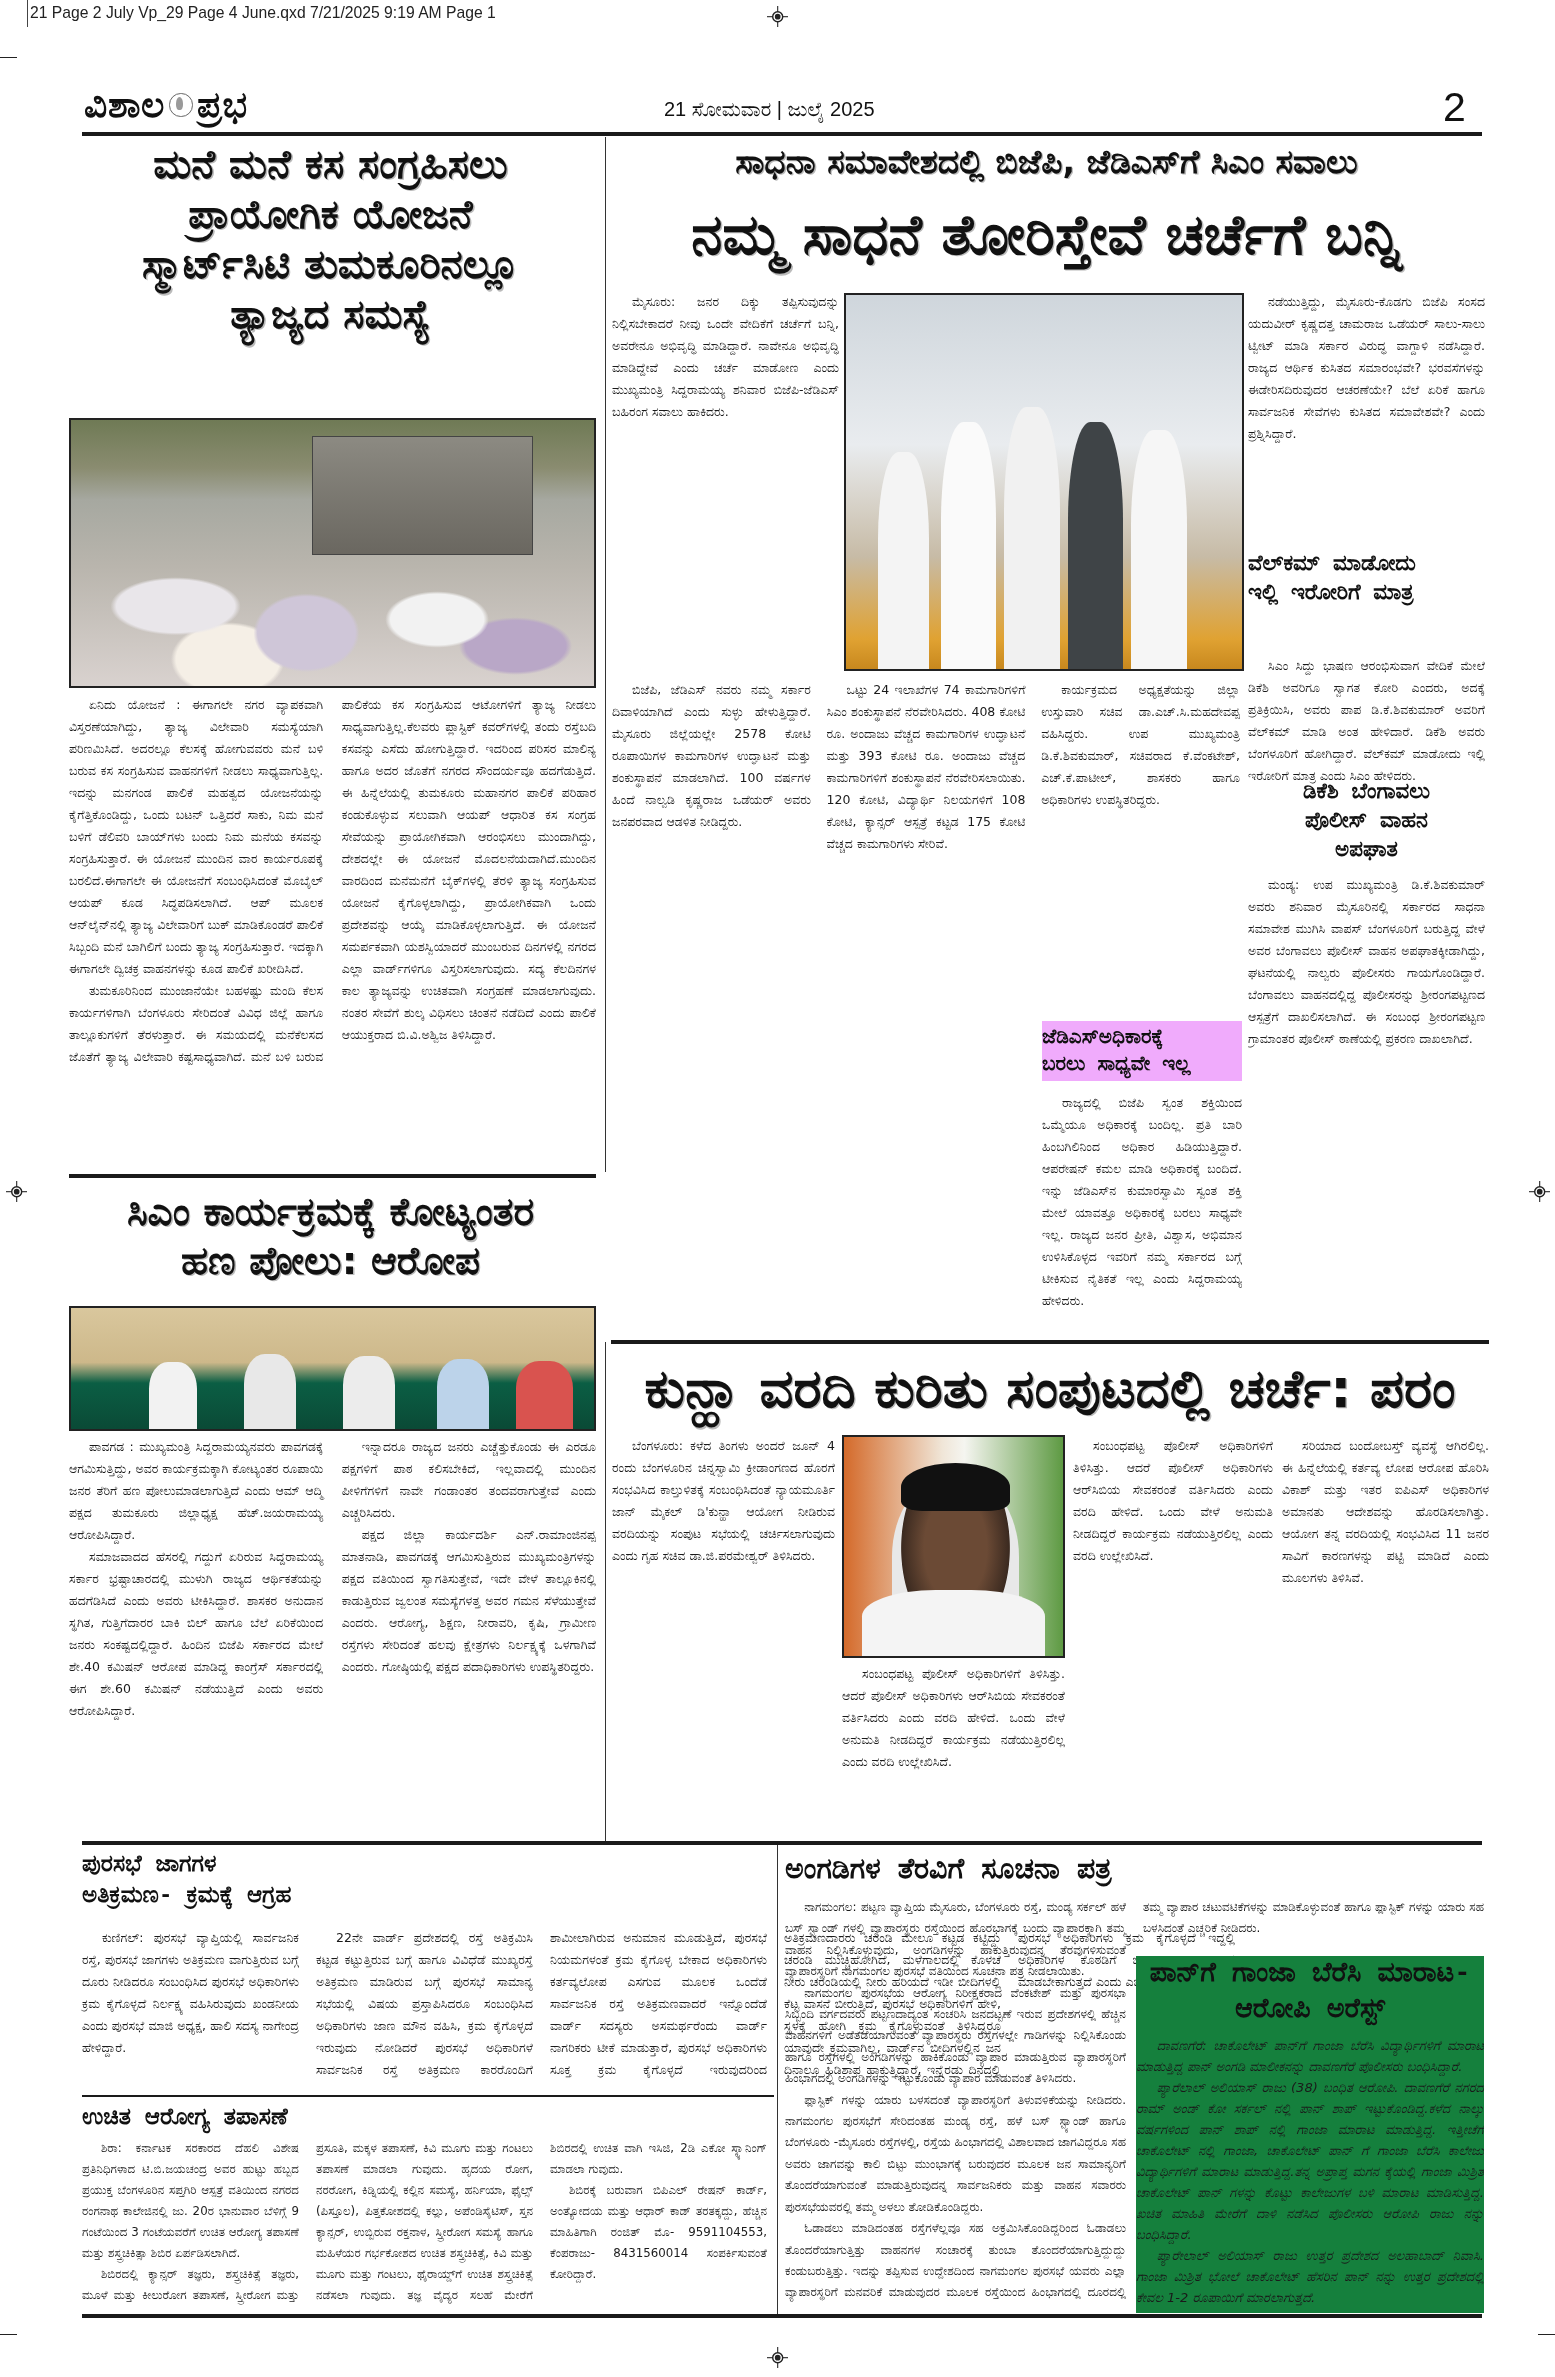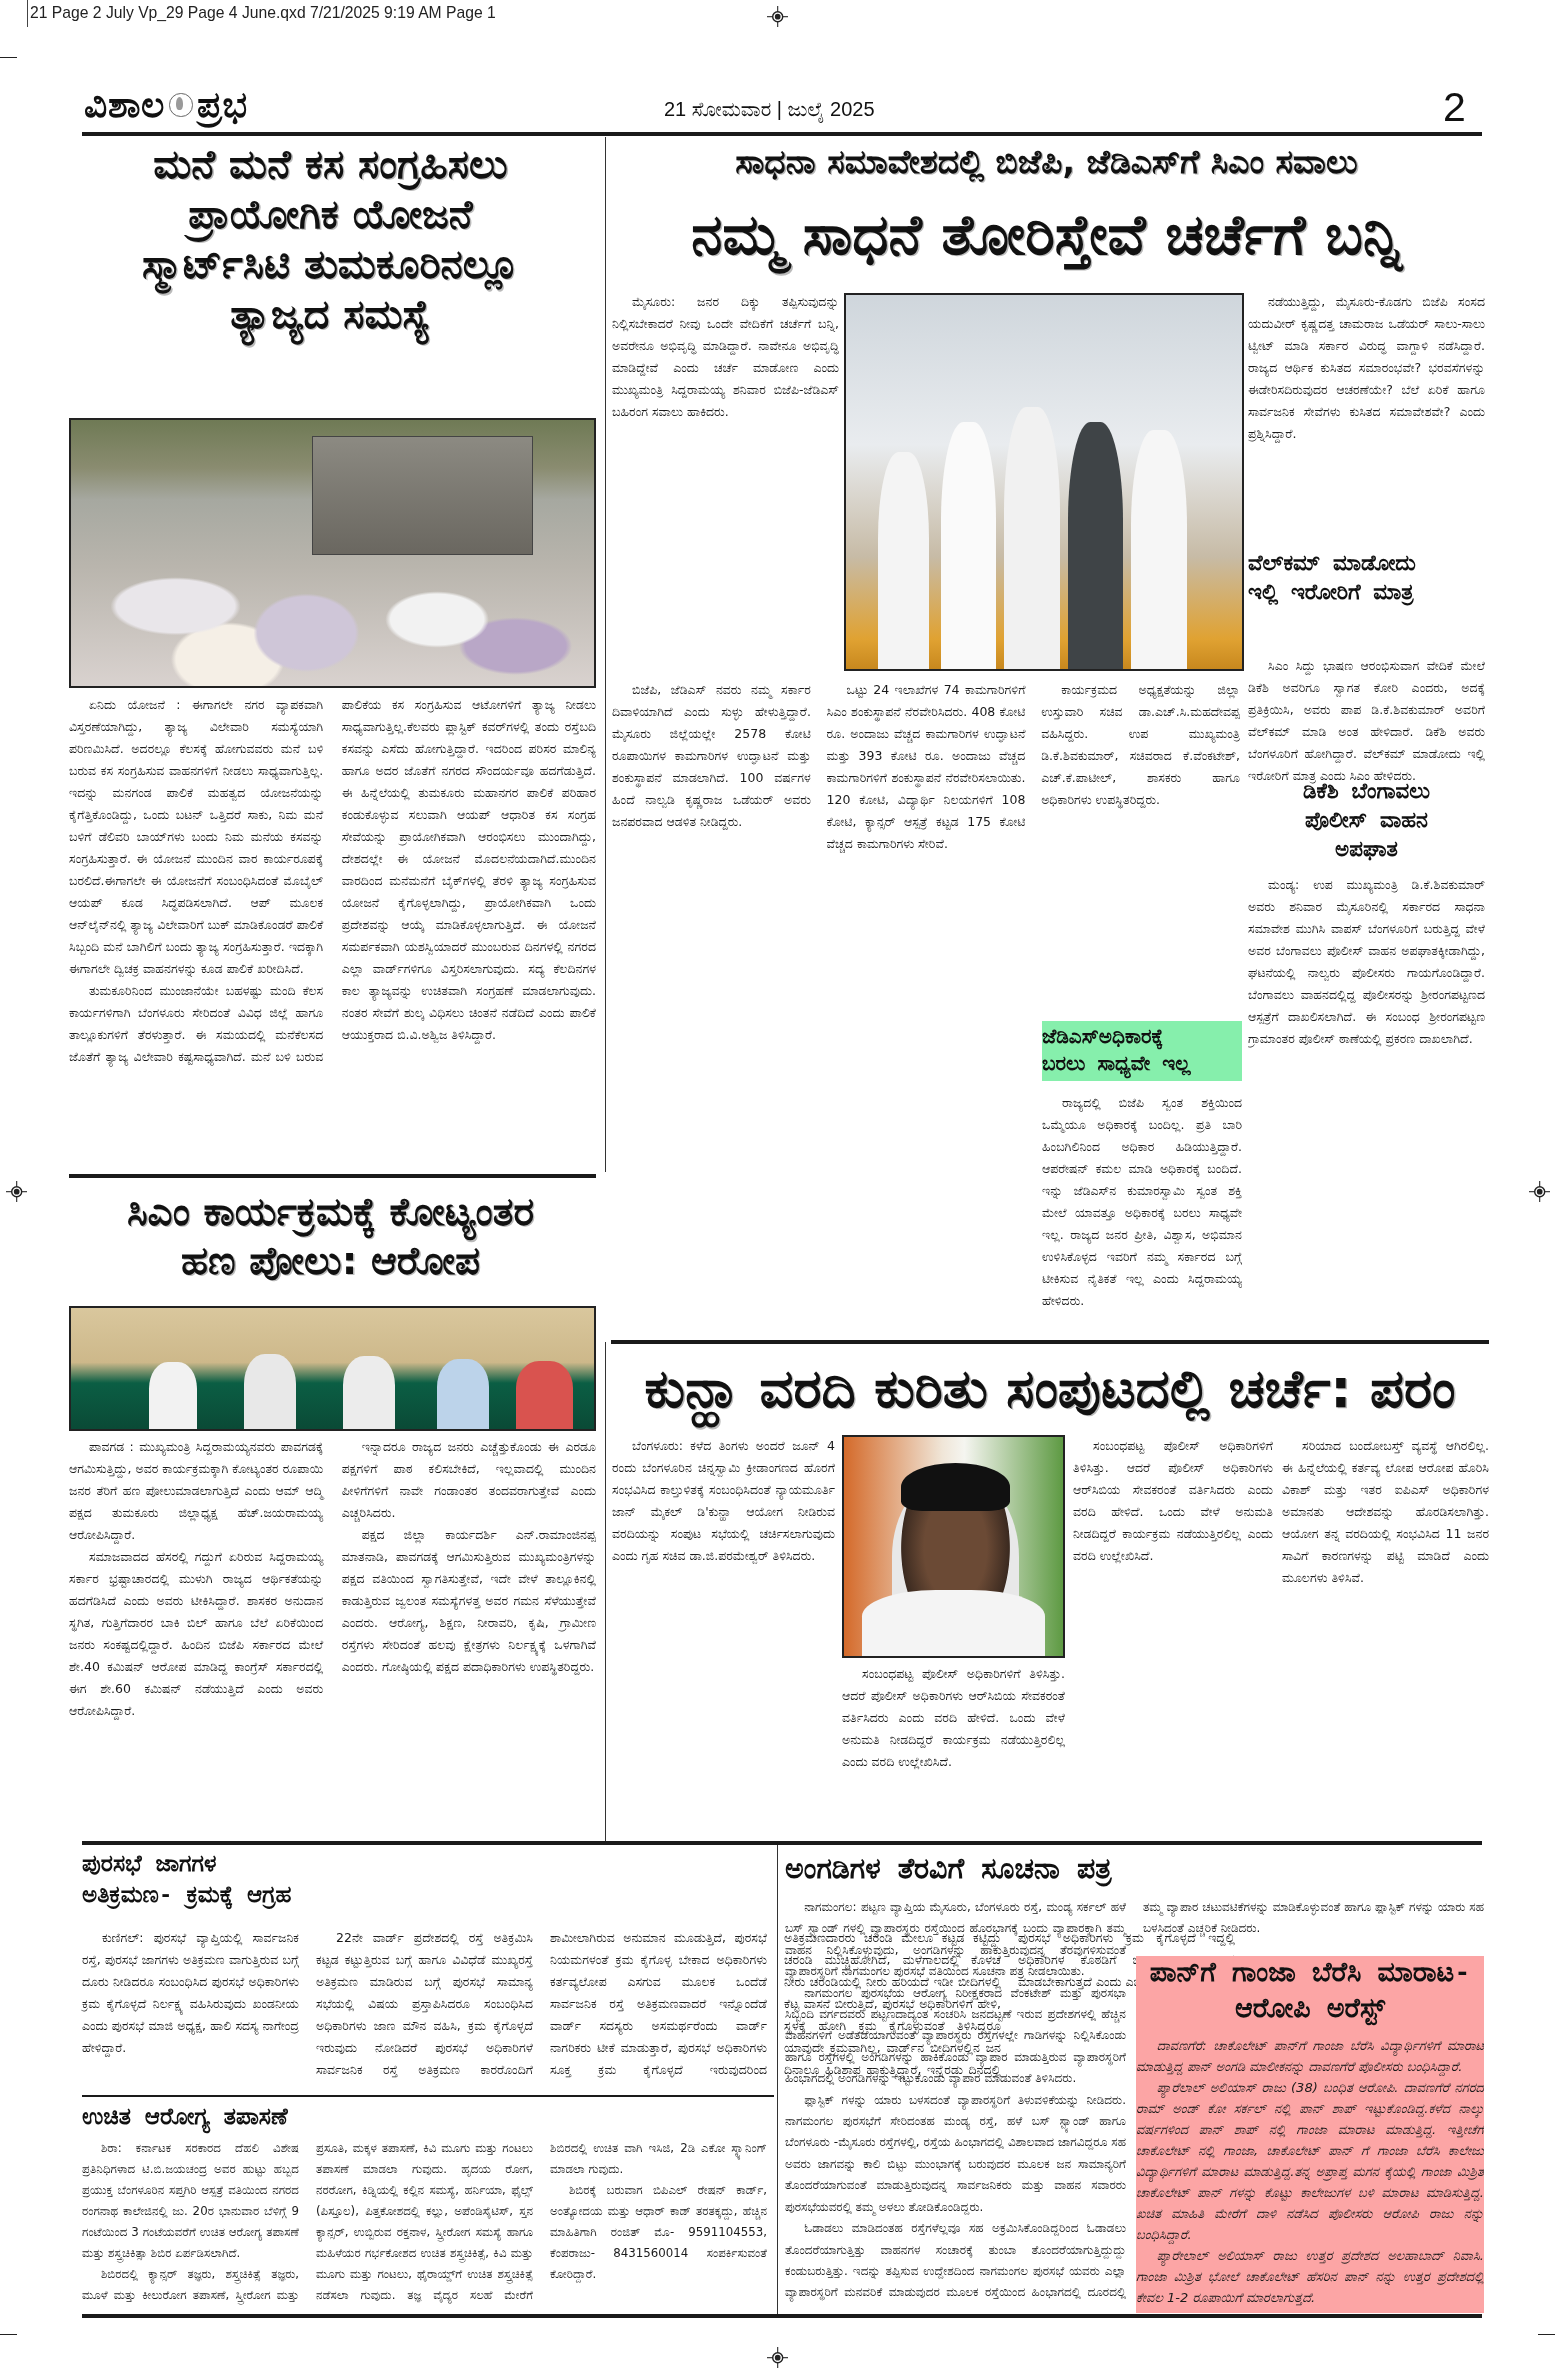--- a/index.html
+++ b/index.html
@@ -158,21 +158,21 @@
 </div>
 <div class="abs body-text" style="left:1248px; top:874px; width:237px; height:457px; overflow:hidden;">
   <p>ಮಂಡ್ಯ: ಉಪ ಮುಖ್ಯಮಂತ್ರಿ ಡಿ.ಕೆ.ಶಿವಕುಮಾರ್ ಅವರು ಶನಿವಾರ ಮೈಸೂರಿನಲ್ಲಿ ಸರ್ಕಾರದ ಸಾಧನಾ ಸಮಾವೇಶ ಮುಗಿಸಿ ವಾಪಸ್ ಬೆಂಗಳೂರಿಗೆ ಬರುತ್ತಿದ್ದ ವೇಳೆ ಅವರ ಬೆಂಗಾವಲು ಪೊಲೀಸ್ ವಾಹನ ಅಪಘಾತಕ್ಕೀಡಾಗಿದ್ದು, ಘಟನೆಯಲ್ಲಿ ನಾಲ್ವರು ಪೊಲೀಸರು ಗಾಯಗೊಂಡಿದ್ದಾರೆ. ಬೆಂಗಾವಲು ವಾಹನದಲ್ಲಿದ್ದ ಪೊಲೀಸರನ್ನು ಶ್ರೀರಂಗಪಟ್ಟಣದ ಆಸ್ಪತ್ರೆಗೆ ದಾಖಲಿಸಲಾಗಿದೆ. ಈ ಸಂಬಂಧ ಶ್ರೀರಂಗಪಟ್ಟಣ ಗ್ರಾಮಾಂತರ ಪೊಲೀಸ್ ಠಾಣೆಯಲ್ಲಿ ಪ್ರಕರಣ ದಾಖಲಾಗಿದೆ.</p>
 </div>
 
 <div class="abs body-text" style="left:612px; top:679px; width:628px; height:657px; column-count:3; column-gap:15.7px;">
   <p>ಬಿಜೆಪಿ, ಜೆಡಿಎಸ್ ನವರು ನಮ್ಮ ಸರ್ಕಾರ ದಿವಾಳಿಯಾಗಿದೆ ಎಂದು ಸುಳ್ಳು ಹೇಳುತ್ತಿದ್ದಾರೆ. ಮೈಸೂರು ಜಿಲ್ಲೆಯಲ್ಲೇ 2578 ಕೋಟಿ ರೂಪಾಯಿಗಳ ಕಾಮಗಾರಿಗಳ ಉದ್ಘಾಟನೆ ಮತ್ತು ಶಂಕುಸ್ಥಾಪನೆ ಮಾಡಲಾಗಿದೆ. 100 ವರ್ಷಗಳ ಹಿಂದೆ ನಾಲ್ವಡಿ ಕೃಷ್ಣರಾಜ ಒಡೆಯರ್ ಅವರು ಜನಪರವಾದ ಆಡಳಿತ ನೀಡಿದ್ದರು.</p>
   <p>ಒಟ್ಟು 24 ಇಲಾಖೆಗಳ 74 ಕಾಮಗಾರಿಗಳಿಗೆ ಸಿಎಂ ಶಂಕುಸ್ಥಾಪನೆ ನೆರವೇರಿಸಿದರು. 408 ಕೋಟಿ ರೂ. ಅಂದಾಜು ವೆಚ್ಚದ ಕಾಮಗಾರಿಗಳ ಉದ್ಘಾಟನೆ ಮತ್ತು 393 ಕೋಟಿ ರೂ. ಅಂದಾಜು ವೆಚ್ಚದ ಕಾಮಗಾರಿಗಳಿಗೆ ಶಂಕುಸ್ಥಾಪನೆ ನೆರವೇರಿಸಲಾಯಿತು. 120 ಕೋಟಿ, ವಿದ್ಯಾರ್ಥಿ ನಿಲಯಗಳಿಗೆ 108 ಕೋಟಿ, ಕ್ಯಾನ್ಸರ್ ಆಸ್ಪತ್ರೆ ಕಟ್ಟಡ 175 ಕೋಟಿ ವೆಚ್ಚದ ಕಾಮಗಾರಿಗಳು ಸೇರಿವೆ.</p>
   <p>ಕಾರ್ಯಕ್ರಮದ ಅಧ್ಯಕ್ಷತೆಯನ್ನು ಜಿಲ್ಲಾ ಉಸ್ತುವಾರಿ ಸಚಿವ ಡಾ.ಎಚ್.ಸಿ.ಮಹದೇವಪ್ಪ ವಹಿಸಿದ್ದರು. ಉಪ ಮುಖ್ಯಮಂತ್ರಿ ಡಿ.ಕೆ.ಶಿವಕುಮಾರ್, ಸಚಿವರಾದ ಕೆ.ವೆಂಕಟೇಶ್, ಎಚ್.ಕೆ.ಪಾಟೀಲ್, ಶಾಸಕರು ಹಾಗೂ ಅಧಿಕಾರಿಗಳು ಉಪಸ್ಥಿತರಿದ್ದರು.</p>
 </div>
-<div class="abs subhead" style="left:1042px; top:1021px; width:200px; font-size:20px; background:#86efac; padding:2.9px 0;">
+<div class="abs subhead" style="left:1042px; top:1021px; width:200px; font-size:20px; background:#f0abfc; padding:2.9px 0;">
   <div>ಜೆಡಿಎಸ್‌ಅಧಿಕಾರಕ್ಕೆ</div>
   <div>ಬರಲು ಸಾಧ್ಯವೇ ಇಲ್ಲ</div>
 </div>
 <div class="abs body-text" style="left:1042px; top:1092px; width:200px; height:236px; overflow:hidden; background:#fff;">
   <p>ರಾಜ್ಯದಲ್ಲಿ ಬಿಜೆಪಿ ಸ್ವಂತ ಶಕ್ತಿಯಿಂದ ಒಮ್ಮೆಯೂ ಅಧಿಕಾರಕ್ಕೆ ಬಂದಿಲ್ಲ. ಪ್ರತಿ ಬಾರಿ ಹಿಂಬಗಿಲಿನಿಂದ ಅಧಿಕಾರ ಹಿಡಿಯುತ್ತಿದ್ದಾರೆ. ಆಪರೇಷನ್ ಕಮಲ ಮಾಡಿ ಅಧಿಕಾರಕ್ಕೆ ಬಂದಿದೆ. ಇನ್ನು ಜೆಡಿಎಸ್‌ನ ಕುಮಾರಸ್ವಾಮಿ ಸ್ವಂತ ಶಕ್ತಿ ಮೇಲೆ ಯಾವತ್ತೂ ಅಧಿಕಾರಕ್ಕೆ ಬರಲು ಸಾಧ್ಯವೇ ಇಲ್ಲ. ರಾಜ್ಯದ ಜನರ ಪ್ರೀತಿ, ವಿಶ್ವಾಸ, ಅಭಿಮಾನ ಉಳಿಸಿಕೊಳ್ಳದ ಇವರಿಗೆ ನಮ್ಮ ಸರ್ಕಾರದ ಬಗ್ಗೆ ಟೀಕಿಸುವ ನೈತಿಕತೆ ಇಲ್ಲ ಎಂದು ಸಿದ್ದರಾಮಯ್ಯ ಹೇಳಿದರು.</p>
 </div>
 <div class="abs hrule" style="left:611px; top:1340px; width:878px;"></div>
 
 <div class="abs headline" style="left:611px; top:1356px; width:878px; font-size:53px;">ಕುನ್ಹಾ ವರದಿ ಕುರಿತು ಸಂಪುಟದಲ್ಲಿ ಚರ್ಚೆ: ಪರಂ</div>
 <div class="abs body-text" style="left:612px; top:1435px; width:223px; height:400px; overflow:hidden;">
@@ -213,21 +213,21 @@
 </div>
 
 <div class="abs subhead" style="left:785px; top:1852px; width:350px; font-size:28.5px;">ಅಂಗಡಿಗಳ ತೆರವಿಗೆ ಸೂಚನಾ ಪತ್ರ</div>
 <div class="abs body-text" style="left:785px; top:1897px; width:699px; height:414px; column-count:2; column-gap:17px; column-fill:auto; font-size:12px; line-height:21.4px;">
   <p>ನಾಗಮಂಗಲ: ಪಟ್ಟಣ ವ್ಯಾಪ್ತಿಯ ಮೈಸೂರು, ಬೆಂಗಳೂರು ರಸ್ತೆ, ಮಂಡ್ಯ ಸರ್ಕಲ್ ಹಳೆ ಬಸ್ ಸ್ಟ್ಯಾಂಡ್ ಗಳಲ್ಲಿ ವ್ಯಾಪಾರಸ್ಥರು ರಸ್ತೆಯಿಂದ ಹೊರಭಾಗಕ್ಕೆ ಬಂದು ವ್ಯಾಪಾರಕ್ಕಾಗಿ ತಮ್ಮ ವಾಹನ ನಿಲ್ಲಿಸಿಕೊಳ್ಳುವುದು, ಅಂಗಡಿಗಳನ್ನು ಹಾಕುತ್ತಿರುವುದನ್ನ ತೆರವುಗಳಿಸುವಂತೆ ವ್ಯಾಪಾರಸ್ಥರಿಗೆ ನಾಗಮಂಗಲ ಪುರಸಭೆ ವತಿಯಿಂದ ಸೂಚನಾ ಪತ್ರ ನೀಡಲಾಯಿತು.</p>
   <p>ನಾಗಮಂಗಲ ಪುರಸಭೆಯ ಆರೋಗ್ಯ ನಿರೀಕ್ಷಕರಾದ ವೆಂಕಟೇಶ್ ಮತ್ತು ಪುರಸಭಾ ಸಿಬ್ಬಂದಿ ವರ್ಗದವರು ಪಟ್ಟಣದಾದ್ಯಂತ ಸಂಚರಿಸಿ ಜನದಟ್ಟಣೆ ಇರುವ ಪ್ರದೇಶಗಳಲ್ಲಿ ಹೆಚ್ಚಿನ ವಾಹನಗಳಿಗೆ ಅಡೆತಡೆಯಾಗುವಂತೆ ವ್ಯಾಪಾರಸ್ಥರು ರಸ್ತೆಗಳಲ್ಲೇ ಗಾಡಿಗಳನ್ನು ನಿಲ್ಲಿಸಿಕೊಂಡು ಹಾಗೂ ರಸ್ತೆಗಳಲ್ಲಿ ಅಂಗಡಿಗಳನ್ನು ಹಾಕಿಕೊಂಡು ವ್ಯಾಪಾರ ಮಾಡುತ್ತಿರುವ ವ್ಯಾಪಾರಸ್ಥರಿಗೆ ಹಿಂಭಾಗದಲ್ಲಿ ಅಂಗಡಿಗಳನ್ನು ಇಟ್ಟುಕೊಂಡು ವ್ಯಾಪಾರ ಮಾಡುವಂತೆ ತಿಳಿಸಿದರು.</p>
   <p>ಪ್ಲಾಸ್ಟಿಕ್ ಗಳನ್ನು ಯಾರು ಬಳಸದಂತೆ ವ್ಯಾಪಾರಸ್ಥರಿಗೆ ತಿಳುವಳಿಕೆಯನ್ನು ನೀಡಿದರು. ನಾಗಮಂಗಲ ಪುರಸಭೆಗೆ ಸೇರಿದಂತಹ ಮಂಡ್ಯ ರಸ್ತೆ, ಹಳೆ ಬಸ್ ಸ್ಟ್ಯಾಂಡ್ ಹಾಗೂ ಬೆಂಗಳೂರು -ಮೈಸೂರು ರಸ್ತೆಗಳಲ್ಲಿ, ರಸ್ತೆಯ ಹಿಂಭಾಗದಲ್ಲಿ ವಿಶಾಲವಾದ ಜಾಗವಿದ್ದರೂ ಸಹ ಅವರು ಜಾಗವನ್ನು ಕಾಲಿ ಬಿಟ್ಟು ಮುಂಭಾಗಕ್ಕೆ ಬರುವುದರ ಮೂಲಕ ಜನ ಸಾಮಾನ್ಯರಿಗೆ ತೊಂದರೆಯಾಗುವಂತೆ ಮಾಡುತ್ತಿರುವುದನ್ನ ಸಾರ್ವಜನಿಕರು ಮತ್ತು ವಾಹನ ಸವಾರರು ಪುರಸಭೆಯವರಲ್ಲಿ ತಮ್ಮ ಅಳಲು ತೋಡಿಕೊಂಡಿದ್ದರು.</p>
   <p>ಓಡಾಡಲು ಮಾಡಿದಂತಹ ರಸ್ತೆಗಳೆಲ್ಲವೂ ಸಹ ಅಕ್ರಮಿಸಿಕೊಂಡಿದ್ದರಿಂದ ಓಡಾಡಲು ತೊಂದರೆಯಾಗುತ್ತಿತ್ತು ವಾಹನಗಳ ಸಂಚಾರಕ್ಕೆ ತುಂಬಾ ತೊಂದರೆಯಾಗುತ್ತಿದ್ದುದ್ದು ಕಂಡುಬರುತ್ತಿತ್ತು. ಇದನ್ನು ತಪ್ಪಿಸುವ ಉದ್ದೇಶದಿಂದ ನಾಗಮಂಗಲ ಪುರಸಭೆ ಯವರು ಎಲ್ಲಾ ವ್ಯಾಪಾರಸ್ಥರಿಗೆ ಮನವರಿಕೆ ಮಾಡುವುದರ ಮೂಲಕ ರಸ್ತೆಯಿಂದ ಹಿಂಭಾಗದಲ್ಲಿ ದೂರದಲ್ಲಿ ತಮ್ಮ ವ್ಯಾಪಾರ ಚಟುವಟಿಕೆಗಳನ್ನು ಮಾಡಿಕೊಳ್ಳುವಂತೆ ಹಾಗೂ ಪ್ಲಾಸ್ಟಿಕ್ ಗಳನ್ನು ಯಾರು ಸಹ ಬಳಸಿದಂತೆ ಎಚ್ಚರಿಕೆ ನೀಡಿದರು.</p>
 </div>
 
-<div class="abs" style="left:1136px; top:1956px; width:348px; height:357px; background:#fca5a5;">
+<div class="abs" style="left:1136px; top:1956px; width:348px; height:357px; background:#15803d;">
   <div class="subhead" style="font-size:27px; text-align:center;">
     <div>ಪಾನ್‌ಗೆ ಗಾಂಜಾ ಬೆರೆಸಿ ಮಾರಾಟ-</div>
     <div>ಆರೋಪಿ ಅರೆಸ್ಟ್</div>
   </div>
   <div class="body-text" style="margin-top:5.7px; font-size:13px; line-height:21px; height:271px; overflow:hidden;font-style:italic;">
     <p>ದಾವಣಗೆರೆ: ಚಾಕೊಲೇಟ್ ಪಾನ್‌ಗೆ ಗಾಂಜಾ ಬೆರೆಸಿ ವಿದ್ಯಾರ್ಥಿಗಳಿಗೆ ಮಾರಾಟ ಮಾಡುತ್ತಿದ್ದ ಪಾನ್ ಅಂಗಡಿ ಮಾಲೀಕನನ್ನು ದಾವಣಗೆರೆ ಪೊಲೀಸರು ಬಂಧಿಸಿದ್ದಾರೆ.</p>
     <p>ಪ್ಯಾರೆಲಾಲ್ ಅಲಿಯಾಸ್ ರಾಜು (38) ಬಂಧಿತ ಆರೋಪಿ. ದಾವಣಗೆರೆ ನಗರದ ರಾಮ್ ಅಂಡ್ ಕೋ ಸರ್ಕಲ್ ನಲ್ಲಿ ಪಾನ್ ಶಾಪ್ ಇಟ್ಟುಕೊಂಡಿದ್ದ.ಕಳೆದ ನಾಲ್ಕು ವರ್ಷಗಳಿಂದ ಪಾನ್ ಶಾಪ್ ನಲ್ಲಿ ಗಾಂಜಾ ಮಾರಾಟ ಮಾಡುತ್ತಿದ್ದ. ಇತ್ತೀಚೆಗೆ ಚಾಕೊಲೇಟ್ ನಲ್ಲಿ ಗಾಂಜಾ, ಚಾಕೊಲೇಟ್ ಪಾನ್ ಗೆ ಗಾಂಜಾ ಬೆರೆಸಿ ಕಾಲೇಜು ವಿದ್ಯಾರ್ಥಿಗಳಿಗೆ ಮಾರಾಟ ಮಾಡುತ್ತಿದ್ದ.ತನ್ನ ಅಪ್ರಾಪ್ತ ಮಗನ ಕೈಯಲ್ಲಿ ಗಾಂಜಾ ಮಿಶ್ರಿತ ಚಾಕೊಲೇಟ್ ಪಾನ್ ಗಳನ್ನು ಕೊಟ್ಟು ಕಾಲೇಜುಗಳ ಬಳಿ ಮಾರಾಟ ಮಾಡಿಸುತ್ತಿದ್ದ. ಖಚಿತ ಮಾಹಿತಿ ಮೇರೆಗೆ ದಾಳಿ ನಡೆಸಿದ ಪೊಲೀಸರು ಆರೋಪಿ ರಾಜು ನನ್ನು ಬಂಧಿಸಿದ್ದಾರೆ.</p>
     <p>ಪ್ಯಾರೇಲಾಲ್ ಅಲಿಯಾಸ್ ರಾಜು ಉತ್ತರ ಪ್ರದೇಶದ ಅಲಹಾಬಾದ್ ನಿವಾಸಿ. ಗಾಂಜಾ ಮಿಶ್ರಿತ ಭೋಲೆ ಚಾಕೊಲೇಟ್ ಹೆಸರಿನ ಪಾನ್ ನನ್ನು ಉತ್ತರ ಪ್ರದೇಶದಲ್ಲಿ ಕೇವಲ 1-2 ರೂಪಾಯಿಗೆ ಮಾರಲಾಗುತ್ತದೆ.</p>
   </div>
 </div>

